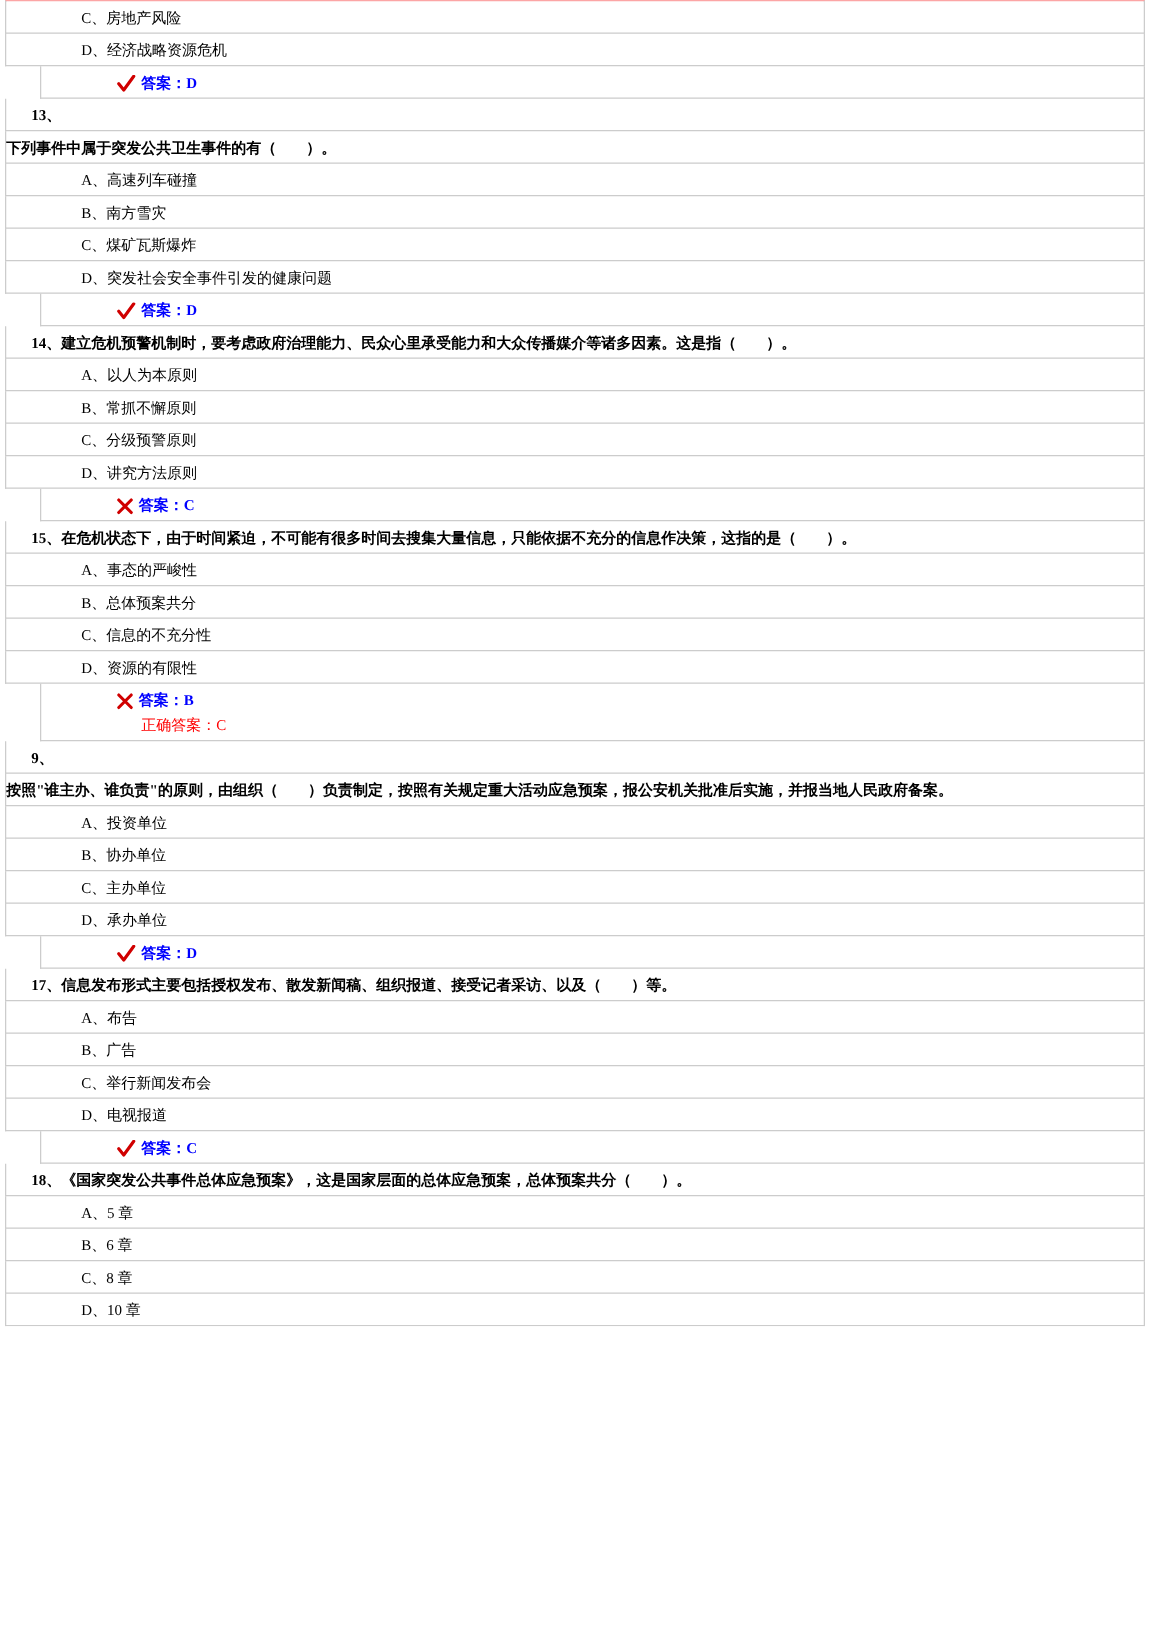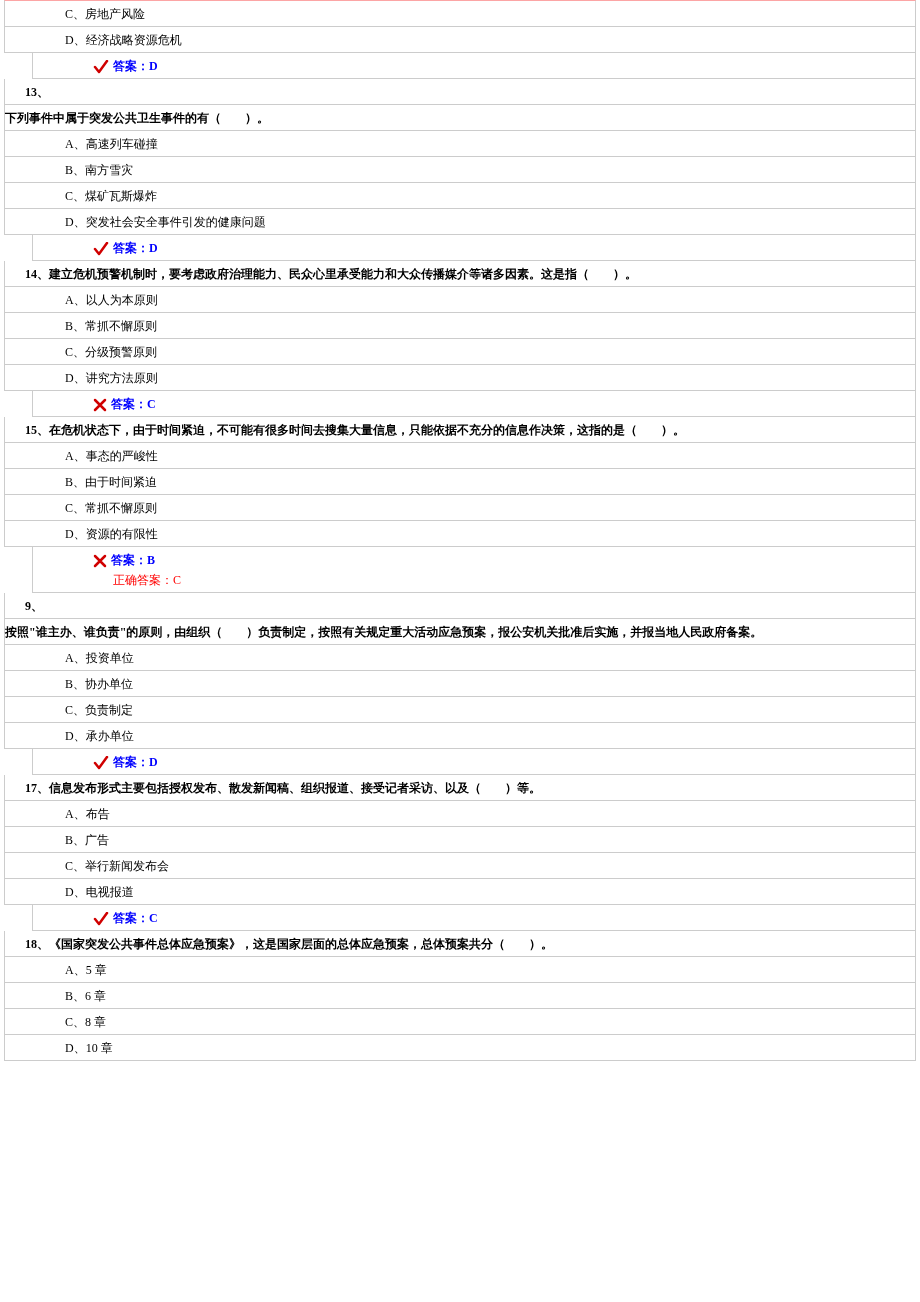--- a/index.html
+++ b/index.html
@@ -110,39 +110,39 @@
       <span class="cross-icon">
         <svg width="14" height="14" viewBox="0 0 14 14">
             <path d="M2 2 L12 12 M12 2 L2 12" stroke="#d00000" stroke-width="2.5" fill="none" stroke-linecap="round"></path>
           </svg>
       </span><span class="answer-label">答案：C</span>
     </div>
   </div>
 
   <div class="row stem-indent"><span class="num">15、</span><span>在危机状态下，由于时间紧迫，不可能有很多时间去搜集大量信息，只能依据不充分的信息作决策，这指的是（　　）。</span></div>
   <div class="row option">A、事态的严峻性</div>
-  <div class="row option">B、由于时间紧迫</div>
-  <div class="row option">C、常抓不懈原则</div>
+  <div class="row option">B、总体预案共分</div>
+  <div class="row option">C、信息的不充分性</div>
   <div class="row option">D、资源的有限性</div>
   <div class="row answer-row answer-row-stack">
     <div>
       <span class="cross-icon">
         <svg width="14" height="14" viewBox="0 0 14 14">
             <path d="M2 2 L12 12 M12 2 L2 12" stroke="#d00000" stroke-width="2.5" fill="none" stroke-linecap="round"></path>
           </svg>
       </span><span class="answer-label">答案：B</span>
     </div>
     <span class="correct-label line2">正确答案：C</span>
   </div>
 
   <div class="row question-num"><span class="num">9、</span></div>
   <div class="row stem">按照"谁主办、谁负责"的原则，由组织（　　）负责制定，按照有关规定重大活动应急预案，报公安机关批准后实施，并报当地人民政府备案。</div>
   <div class="row option">A、投资单位</div>
   <div class="row option">B、协办单位</div>
-  <div class="row option">C、负责制定</div>
+  <div class="row option">C、主办单位</div>
   <div class="row option">D、承办单位</div>
   <div class="row answer-row">
     <span class="tick-icon">
       <svg width="16" height="14" viewBox="0 0 16 14">
           <path d="M2 7 L6 12 L14 1" stroke="#d00000" stroke-width="2.5" fill="none" stroke-linecap="round" stroke-linejoin="round"></path>
         </svg>
     </span><span class="answer-label">答案：D</span>
   </div>
 
   <div class="row stem-indent"><span class="num">17、</span><span>信息发布形式主要包括授权发布、散发新闻稿、组织报道、接受记者采访、以及（　　）等。</span></div>

